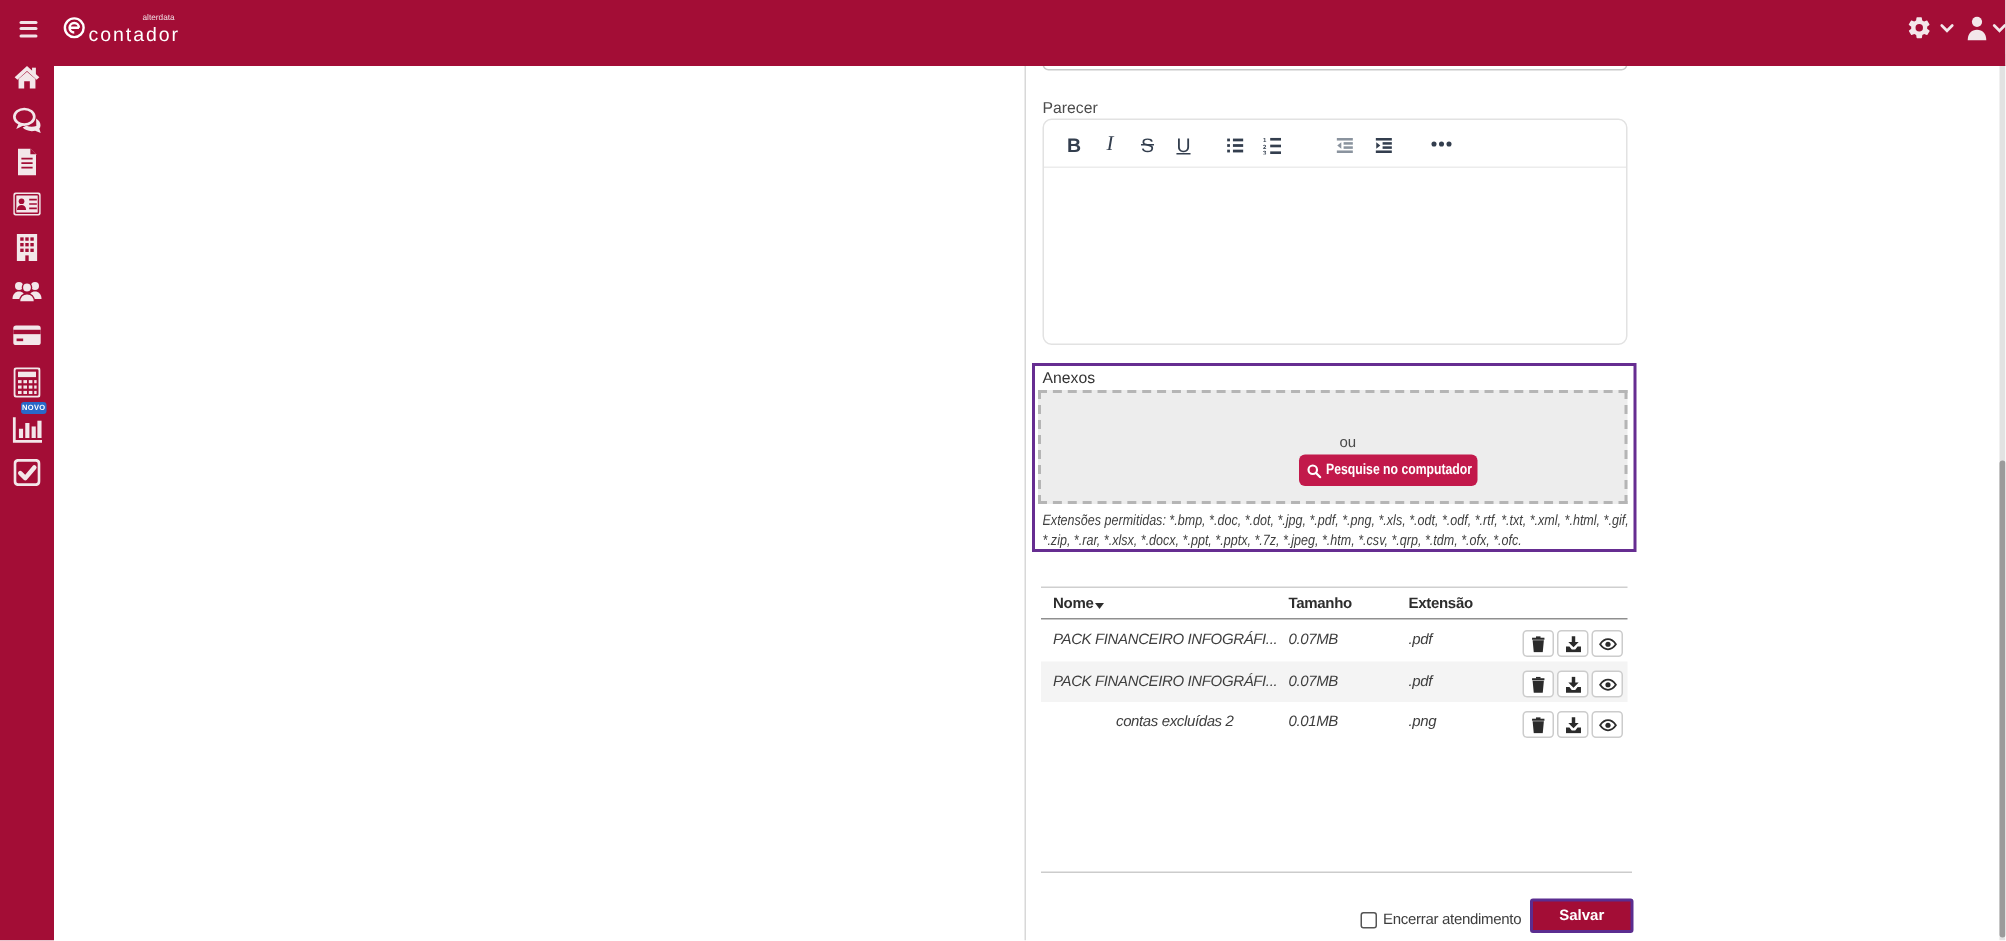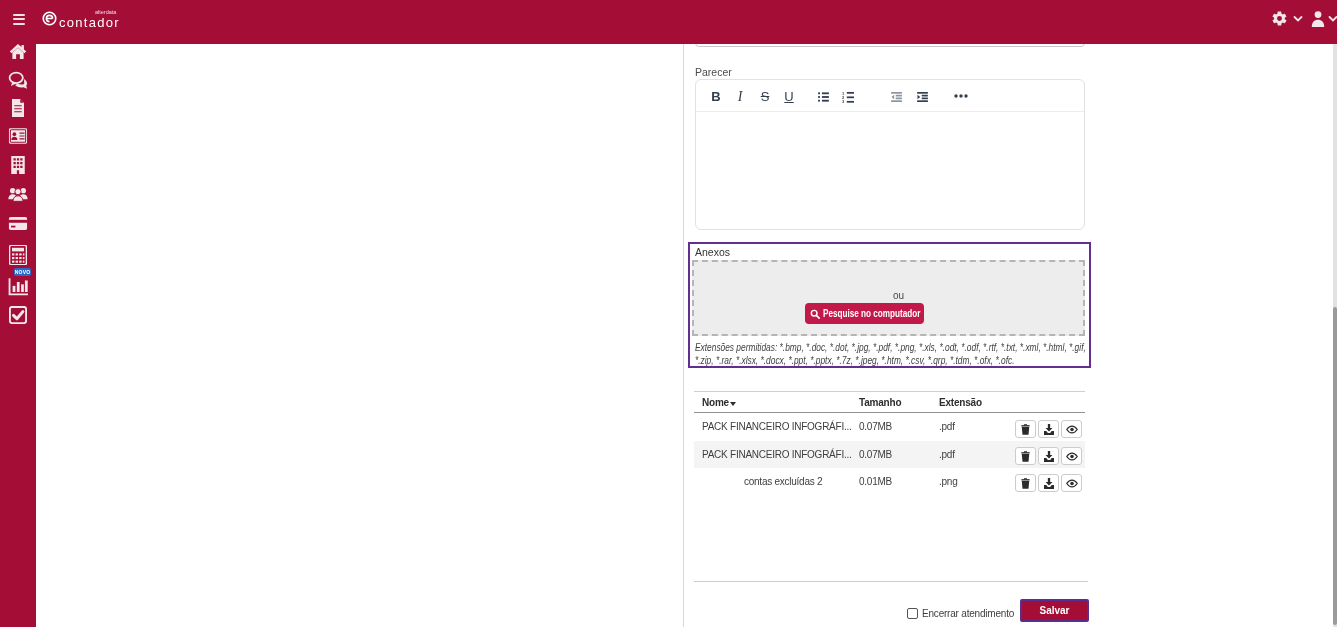--- a/index.html
+++ b/index.html
@@ -28,21 +28,21 @@
   #lparecer { left:695px; top:66px; font-size:10.5px; color:#4c4c4c; }
   #editor { left:695px; top:79px; width:390px; height:151px; border:1px solid #e2e2e2; border-radius:6px; background:#fff; }
   #tbsep { left:696px; top:111px; width:388px; height:1px; background:#ececec; }
 
   
   #anexbox { left:688px; top:242px; width:403px; height:126px; border:2px solid #662d91; background:#fff; }
   #lanexos { left:695px; top:246px; font-size:10.5px; color:#333; }
   #dropzone { left:692px; top:260px; width:393px; height:76px; background:#ededed; border:2px dashed #b5b5b5; }
   #dz1 { left:692px; top:275px; width:393px; text-align:center; font-size:10px; letter-spacing:-0.15px; color:#4a4a4a; }
   #dz2 { left:692px; top:290px; width:393px; text-align:center; font-size:10px; color:#4a4a4a;padding-left:20px; }
-  #pesq { left:805px; top:303px; width:119px; height:21px; background:#c2194b; border-radius:4px; color:#fff;
+  #pesq { left:866px; top:303px; width:119px; height:21px; background:#c2194b; border-radius:4px; color:#fff;
           font-size:10px; font-weight:bold; display:flex; align-items:center; justify-content:flex-start;
           padding-left:5px; white-space:nowrap; overflow:hidden; }
   .ext { left:695px; width:470px; font-size:10px; font-style:italic; color:#3f3f3f; white-space:nowrap;
          transform:scaleX(0.836); transform-origin:left center; }
 
   
   #ttop { left:694px; top:391px; width:391px; height:1px; background:#cfcfcf; }
   .th { font-size:10px; font-weight:bold; color:#2d2d2d; letter-spacing:-0.2px; }
   #thsep { left:694px; top:412px; width:391px; height:1px; background:#8f8f8f; }
   .cell { font-size:10px; color:#3e3e3e; letter-spacing:-0.25px; }
@@ -51,21 +51,21 @@
   
   #botline { left:694px; top:581px; width:394px; height:1px; background:#ccc; }
   #chk { left:907px; top:608px; width:11px; height:11px; border:1px solid #555; border-radius:2px; background:#fff; }
   #lencerrar { left:922px; top:608px; font-size:10px; letter-spacing:-0.2px; color:#3d3d3d; }
   #salvar { left:1020px; top:599px; width:69px; height:23px; background:#a30d36; border:2px solid #5b2d90; border-radius:2px;
             color:#fff; font-size:10px; font-weight:bold; text-align:center; line-height:19px; }
   .sic { position:absolute; left:50%; transform:translateX(-50%); }
   #novo { position:absolute; left:14px; top:232px; width:17px; height:8px; background:#2a69c8; border-radius:2px;
           color:#fff; font-size:5px; font-weight:bold; text-align:center; line-height:8px; letter-spacing:0.2px; }
   .tbi { position:absolute; top:89px; color:#333e4e; font-size:13px; font-weight:bold; width:20px; text-align:center; }
-  .cell { white-space:nowrap; }
+  .cell { white-space:nowrap;font-style:italic; }
   .btngroup { left:1015px; width:69px; height:18px; display:flex; gap:2px; }
   .abtn2 { width:21px; height:18px; border:1px solid #ccc; border-radius:3px; background:#fff;
            display:flex; align-items:center; justify-content:center; }
   #thsort { left:730px; top:402px; width:0; height:0; border-left:3.5px solid transparent; border-right:3.5px solid transparent; border-top:4.5px solid #2d2d2d; }
 </style>
 </head>
 <body>
 <div id="stage">
 
   <div class="abs" id="paneldiv"></div>

